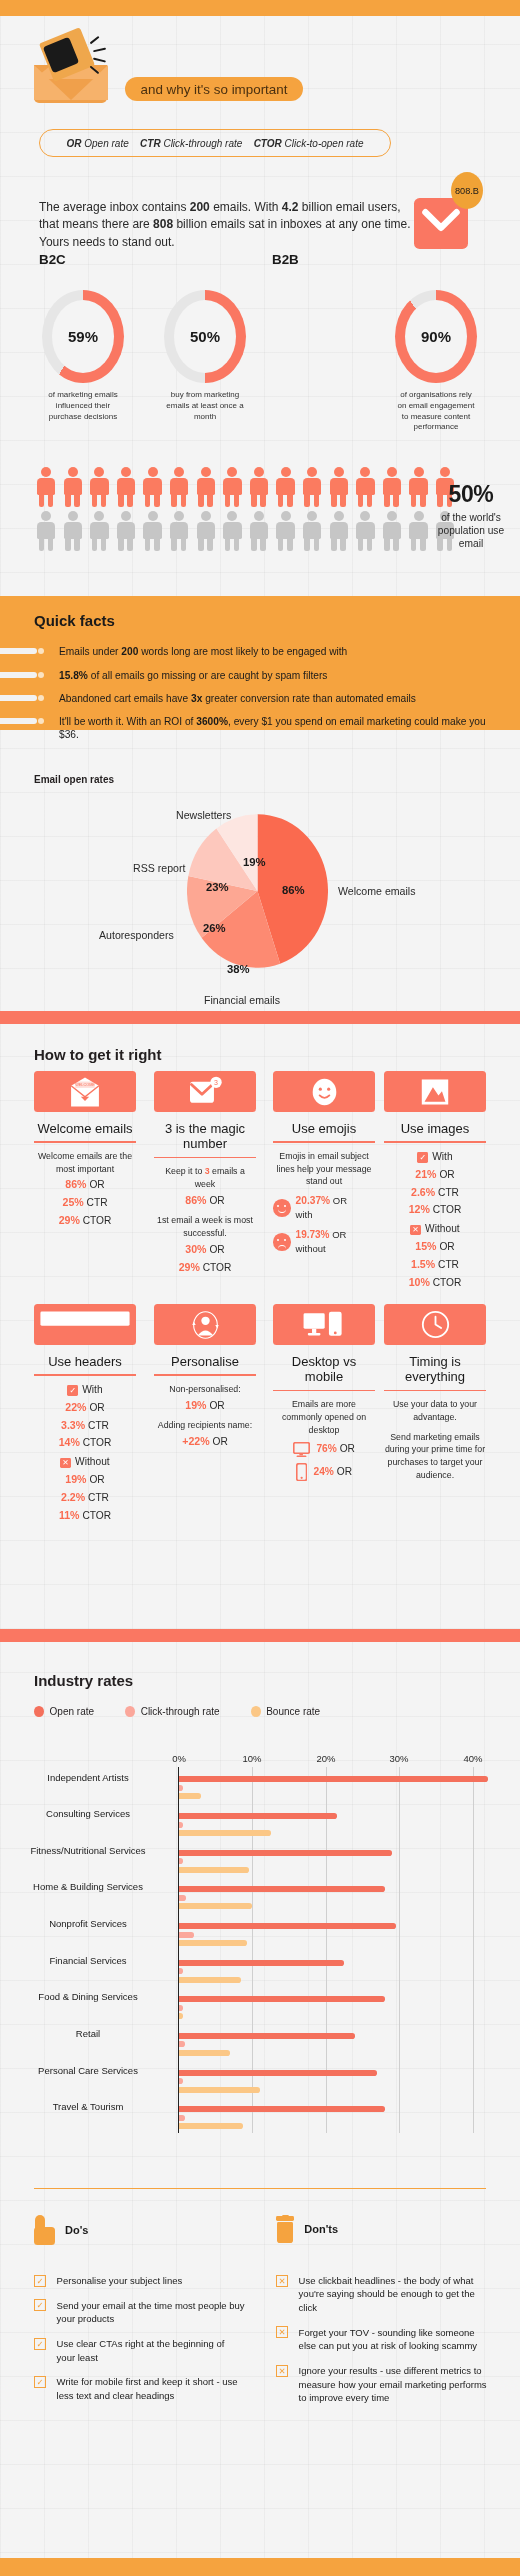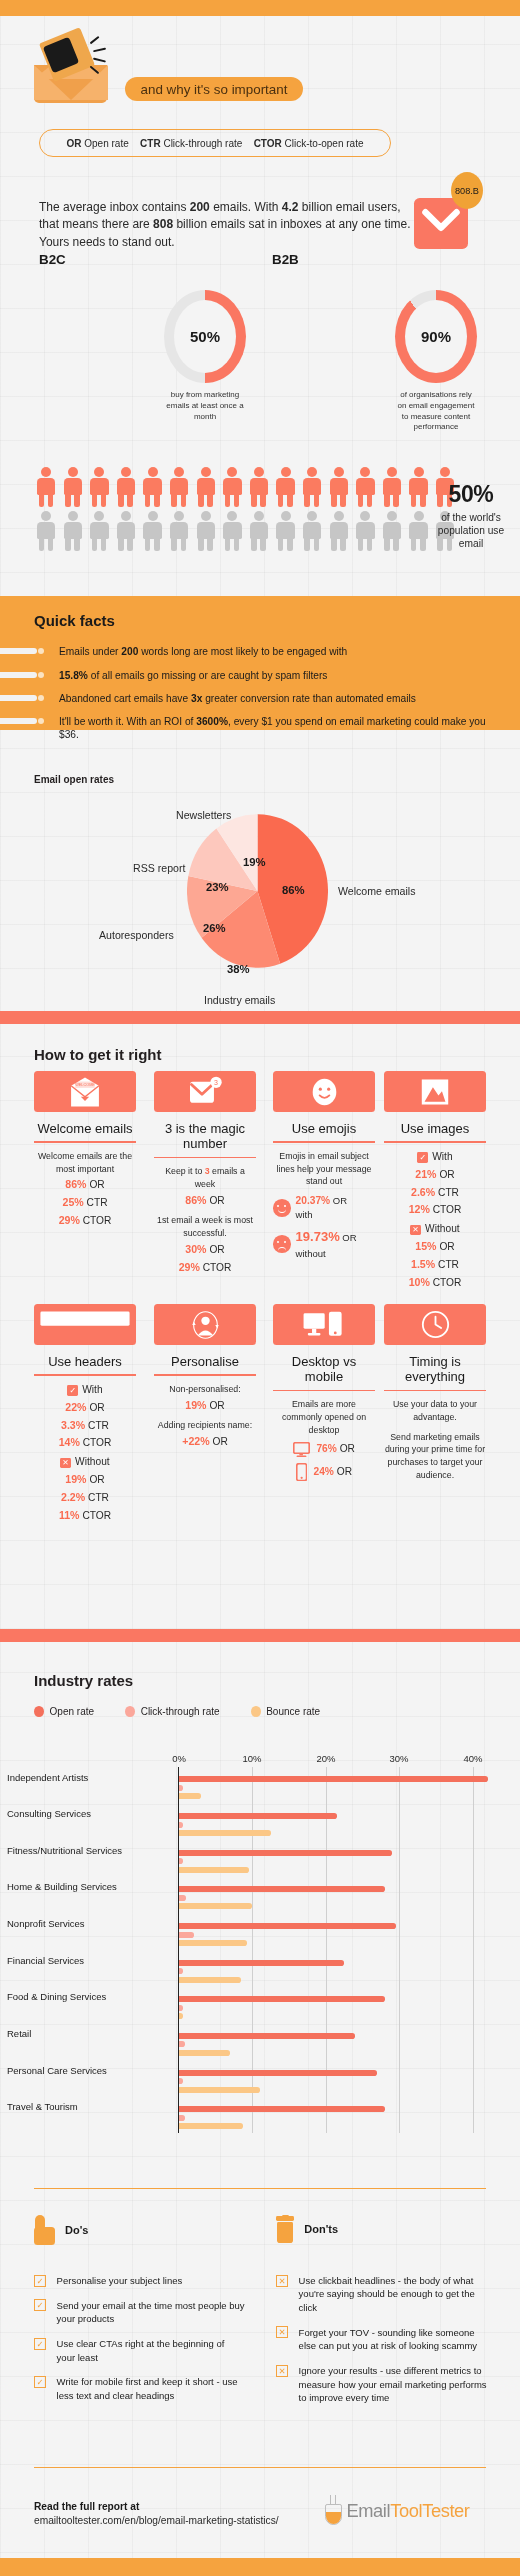--- a/index.html
+++ b/index.html
@@ -35,21 +35,21 @@
   .env-logo .ray { position:absolute; background:#1a1a1a; height:1.8px; border-radius:1.4px; }
   .title { position:absolute; left:123px; top:20px; font-size:28px; font-weight:bold;
      letter-spacing:-0.4px; color:#1a1a1a; font-family:"Liberation Sans", sans-serif; }
   .subtitle-pill { position:absolute; left:125px; top:56px; height:24px; padding:0 15.5px;
      background:#f5a33f; border-radius:12.7px; display:flex; align-items:center;
      font-size:13.4px; color:#4a3010; }
 
   
   .legend-pill { position:absolute; left:39px; top:129px; width:352px; height:28px;
      border:1.4px solid #f5a33f; border-radius:14px; display:flex; align-items:center;
-     justify-content:center; gap:11.3px; font-size:10px; color:#2a2a2a; }
+     justify-content:center; gap:11.3px; font-size:10px; color:#2a2a2a;font-style:italic; }
   .legend-pill b { font-weight:bold; }
   .legend-pill .lg { white-space:nowrap; }
 
   
   .intro { position:absolute; left:39px; top:199px; width:381px;
      font-size:12px; line-height:1.45; color:#2a2a2a; }
   .intro b { font-weight:bold; }
   .env-small { position:absolute; left:414px; top:198px; width:54px; height:51px;
      background:#fa7762; border-radius:5.6px; }
   .badge-808 { position:absolute; left:451px; top:172px; width:32px; height:37px;
@@ -128,21 +128,21 @@
   
   .ind { position:absolute; left:0; top:1621px; width:520px; height:557px; }
   .ind h2 { position:absolute; left:34px; top:51px; font-size:15px; font-weight:bold; }
   .ind-legend { position:absolute; left:34px; top:85px; display:flex; gap:31px; align-items:center; font-size:10px;}
   .ind-legend .it { display:flex; align-items:center; gap:5.6px; }
   .ind-legend .dot { width:10px; height:11.3px; border-radius:50%; }
   .chart { position:absolute; left:0; top:116px; width:520px; height:423px; }
   .axis { position:absolute; left:178px; top:30px; width:1.1px; height:366px; background:#222; }
   .gline { position:absolute; top:30px; width:0.7px; height:366px; background:#cfcfcf; }
   .tick { position:absolute; top:15.5px; font-size:9.5px; color:#2a2a2a; transform:translateX(-50%); }
-  .catlabel { position:absolute; font-size:9.5px; color:#1a1a1a; text-align:left; width:162px; left:7px; line-height:1.2;}
+  .catlabel { position:absolute; font-size:9.5px; color:#1a1a1a; text-align:center; width:162px; left:7px; line-height:1.2;}
   .bar { position:absolute; left:179px; height:6.3px; border-radius:0 2.8px 2.8px 0; }
   .b-open { background:#f4705c; }
   .b-ctr { background:#fba79b; }
   .b-bounce { background:#fbc786; }
 
   
   .dd { position:absolute; left:0; top:2188px; width:520px; height:282px; }
   .dd .hr { position:absolute; left:34px; width:452px; height:1.4px; background:#f5a33f; }
   .dd .colhead { position:absolute; display:flex; align-items:center; gap:10px; }
   .dd .colhead .ttl { font-size:11px; font-weight:bold; color:#1a1a1a; }
@@ -217,20 +217,26 @@
   <div class="env-small">
     <svg width="54" height="51" viewBox="0 0 76 72">
         <path d="M16 20 L38 42 L60 20" fill="none" stroke="#fff" stroke-width="9" stroke-linecap="round" stroke-linejoin="round"></path>
       </svg>
   </div>
   <div class="badge-808">808.B</div>
 
   <div class="sect-label" style="left:39px; top:252px;">B2C</div>
   <div class="sect-label" style="left:272px; top:252px;">B2B</div>
   <div class="donut-row" id="donut-row">
+      <div class="donut" style="left: 42px; top: 0px;">
+        <div class="ring" style="background:conic-gradient(#fa7762 0deg 212.4deg, #e6e6e6 212.4deg 360deg);">
+          <div class="hole">59%</div>
+        </div>
+        <div class="cap">of marketing emails influenced their purchase decisions</div>
+      </div>
       <div class="donut" style="left: 164px; top: 0px;">
         <div class="ring" style="background:conic-gradient(#fa7762 0deg 180deg, #e6e6e6 180deg 360deg);">
           <div class="hole">50%</div>
         </div>
         <div class="cap">buy from marketing emails at least once a month</div>
       </div>
       <div class="donut" style="left: 395px; top: 0px;">
         <div class="ring" style="background:conic-gradient(#fa7762 0deg 324deg, #e6e6e6 324deg 360deg);">
           <div class="hole">90%</div>
         </div>
@@ -472,21 +478,21 @@
     <div class="pie">
       <svg id="pie-svg" width="141" height="154" viewBox="0 0 200 218">
           <path d="M100,109 L100,0 A100,109 0 0 1 132.14394653031616,212.21538411496653 Z" fill="#fa6a4f"></path>
           <path d="M100,109 L132.14394653031616,212.21538411496653 A100,109 0 0 1 20.66466597087647,175.35499576195053 Z" fill="#fd8a72"></path>
           <path d="M100,109 L20.66466597087647,175.35499576195053 A100,109 0 0 1 1.9214719596769498,87.73515490024207 Z" fill="#fda793"></path>
           <path d="M100,109 L1.9214719596769498,87.73515490024207 A100,109 0 0 1 41.752230313219776,20.399711379513946 Z" fill="#fdc8bd"></path>
           <path d="M100,109 L41.752230313219776,20.399711379513946 A100,109 0 0 1 99.99999999999999,0 Z" fill="#fde6e1"></path>
         </svg>
     </div>
     <div class="pie-lbl" style="left:338px; top:138px;">Welcome emails</div>
-    <div class="pie-lbl" style="left:204px; top:247px;">Industry emails</div>
+    <div class="pie-lbl" style="left:204px; top:247px;">Financial emails</div>
     <div class="pie-lbl" style="left:99px; top:182px;">Autoresponders</div>
     <div class="pie-lbl" style="left:133px; top:115px;">RSS report</div>
     <div class="pie-lbl" style="left:176px; top:62px;">Newsletters</div>
     <div class="pie-val" style="left:282px; top:137px;">86%</div>
     <div class="pie-val" style="left:227px; top:216px;">38%</div>
     <div class="pie-val" style="left:203px; top:175px;">26%</div>
     <div class="pie-val" style="left:206px; top:134px;">23%</div>
     <div class="pie-val" style="left:243px; top:109px;">19%</div>
   </div>
 
@@ -555,21 +561,21 @@
               <span class="m"></span>
             </span>
           <span style="font-size:9.5px;"><span class="n" style="color:#fa6b50;font-weight:bold;font-size:10.2px;">20.37%</span> <span>OR</span><br><span>with</span></span>
         </div>
         <div class="emoji-row">
           <span class="emoji-c">
               <i class="e1"></i>
               <i class="e2"></i>
               <span class="msad"></span>
             </span>
-          <span style="font-size:9.5px;"><span class="n" style="color:#fa6b50;font-weight:bold;font-size:13px;">19.73%</span> <span>OR</span><br><span>without</span></span>
+          <span style="font-size:9.5px;"><span class="n" style="color:#fa6b50;font-weight:bold;font-size:10px;">19.73%</span> <span>OR</span><br><span>without</span></span>
         </div>
       </div>
     </div>
 
     <div class="card" style="left:384px; top:35px;">
       <div class="thumb">
         <svg width="32" height="30" viewBox="0 0 46 42">
             <rect x="4" y="3" width="38" height="36" fill="#fff"></rect>
             <path d="M8 35 L20 14 L28 26 L33 20 L38 35 Z" fill="#fa7762"></path>
           </svg>
@@ -783,30 +789,16 @@
         <div class="ddli"><span class="ddbox">✓</span><span>Use clear CTAs right at the beginning of your least</span></div>
         <div class="ddli"><span class="ddbox">✓</span><span>Write for mobile first and keep it short - use less text and clear headings</span></div>
       </div>
     <div class="ddlist" id="donts-list" style="left:276px; top:86px; width:211px;">
         <div class="ddli"><span class="ddbox">✕</span><span>Use clickbait headlines - the body of what you're saying should be enough to get the click</span></div>
         <div class="ddli"><span class="ddbox">✕</span><span>Forget your TOV - sounding like someone else can put you at risk of looking scammy</span></div>
         <div class="ddli"><span class="ddbox">✕</span><span>Ignore your results - use different metrics to measure how your email marketing performs to improve every time</span></div>
       </div>
   </div>
 
-  <div class="footer">
-    <div class="fr"></div>
-    <div class="rd">Read the full report at</div>
-    <div class="url">emailtooltester.com/en/blog/email-marketing-statistics/</div>
-    <div class="brand">
-      <span class="flask">
-          <span class="neck"></span>
-          <span class="bowl">
-            <span class="liq"></span>
-          </span>
-        </span>
-      <span class="bt"><span class="g">Email</span><span class="o">ToolTester</span></span>
-    </div>
-  </div>
 
   <div class="bar-bottom"></div>
 </div>
 
 
 </body></html>

